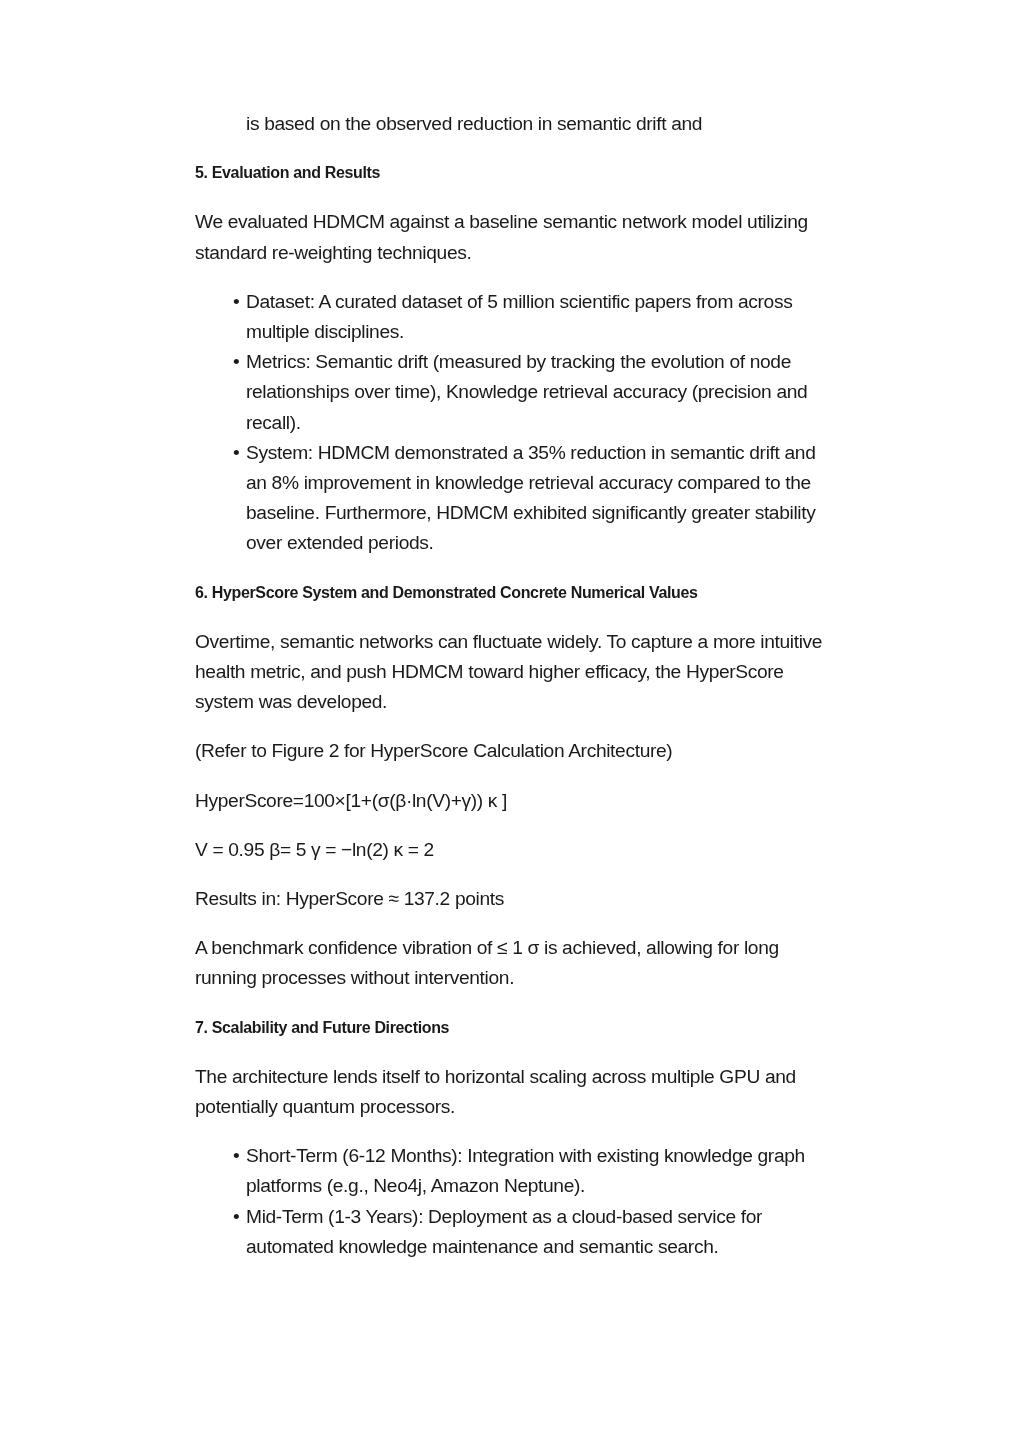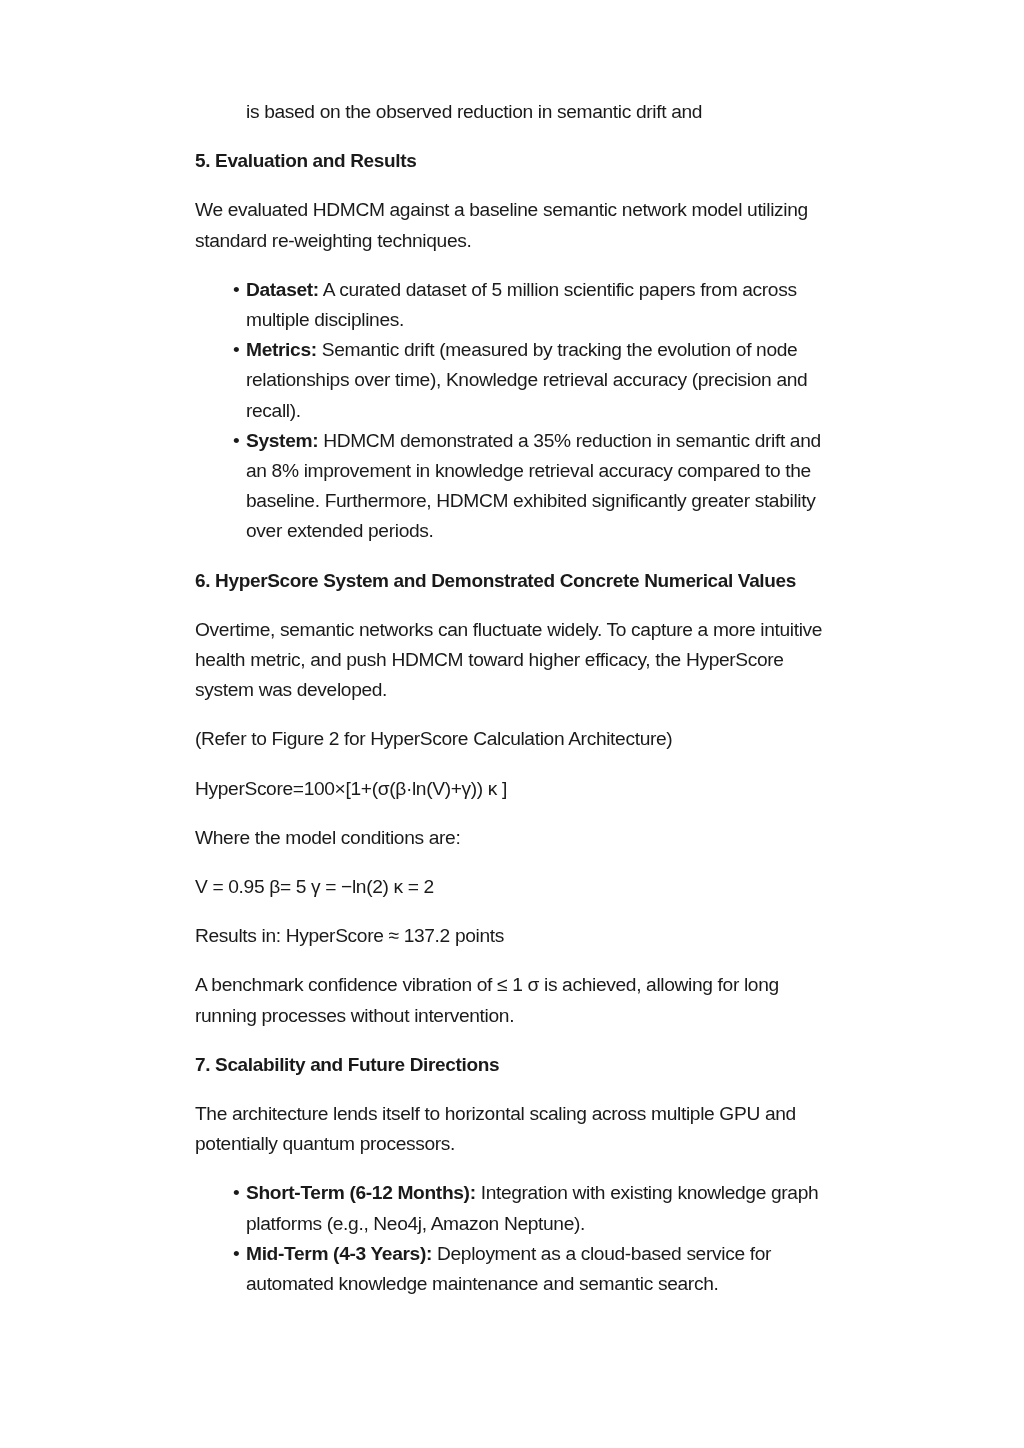--- a/index.html
+++ b/index.html
@@ -5,30 +5,30 @@
     html, body { margin: 0; padding: 0; background: #ffffff; }
     body {
       width: 1024px; height: 1448px; overflow: hidden; position: relative;
       font-family: "Liberation Sans", "DejaVu Sans", sans-serif;
       color: #1a1a1a;
     }
     .page {
       position: absolute; left: 195px; top: 97px; width: 640px;
       font-size: 19.2px; line-height: 30.2px; letter-spacing: -0.35px;
     }
-    p { margin: 0 0 19px 0; }
+    p { margin: 12px 0 19px 0; }
     h2 {
-      font-size: 19px; font-weight: bold; margin: 0 0 19px 0; line-height: 30.2px;
+      font-size: 16px; font-weight: bold; margin: 0 0 19px 0; line-height: 30.2px;
       letter-spacing: -0.35px;
     }
     .cont { padding-left: 51px; }
     ul { list-style: none; margin: 0 0 19px 0; padding: 0; }
     ul li { position: relative; padding-left: 51px; }
     ul li .bullet { position: absolute; left: 38px; top: 0; }
-    b { font-weight: bold; }
+    b { font-weight: normal; }
   </style>
 </head>
 <body>
 
 <div class="page">
 
   <p class="cont">
     <span>is based on the observed reduction in semantic drift and</span><br>
   </p>
 
@@ -37,25 +37,24 @@
   <ul>
     <li><span class="bullet">•</span><b>Dataset:</b><span> A curated dataset of 5 million scientific papers from across multiple disciplines.</span></li>
     <li><span class="bullet">•</span><b>Metrics:</b><span> Semantic drift (measured by tracking the evolution of node relationships over time), Knowledge retrieval accuracy (precision and recall).</span></li>
     <li><span class="bullet">•</span><b>System:</b><span> HDMCM demonstrated a 35% reduction in semantic drift and an 8% improvement in knowledge retrieval accuracy compared to the baseline. Furthermore, HDMCM exhibited significantly greater stability over extended periods.</span></li>
   </ul>
 
   <h2>6. HyperScore System and Demonstrated Concrete Numerical Values</h2>
   <p>Overtime, semantic networks can fluctuate widely. To capture a more intuitive health metric, and push HDMCM toward higher efficacy, the HyperScore system was developed.</p>
   <p>(Refer to Figure 2 for HyperScore Calculation Architecture)</p>
   <p>HyperScore=100×[1+(σ(β·ln(V)+γ)) κ ]</p>
-  <p>Where the model conditions are:</p>
   <p>V = 0.95 β= 5 γ = −ln(2) κ = 2</p>
   <p>Results in: HyperScore ≈ 137.2 points</p>
   <p>A benchmark confidence vibration of ≤ 1 σ is achieved, allowing for long running processes without intervention.</p>
 
   <h2>7. Scalability and Future Directions</h2>
   <p>The architecture lends itself to horizontal scaling across multiple GPU and potentially quantum processors.</p>
   <ul>
     <li><span class="bullet">•</span><b>Short-Term (6-12 Months):</b><span> Integration with existing knowledge graph platforms (e.g., Neo4j, Amazon Neptune).</span></li>
-    <li><span class="bullet">•</span><b>Mid-Term (4-3 Years):</b><span> Deployment as a cloud-based service for automated knowledge maintenance and semantic search.</span></li>
+    <li><span class="bullet">•</span><b>Mid-Term (1-3 Years):</b><span> Deployment as a cloud-based service for automated knowledge maintenance and semantic search.</span></li>
   </ul>
 
 </div>
 
 </body></html>

